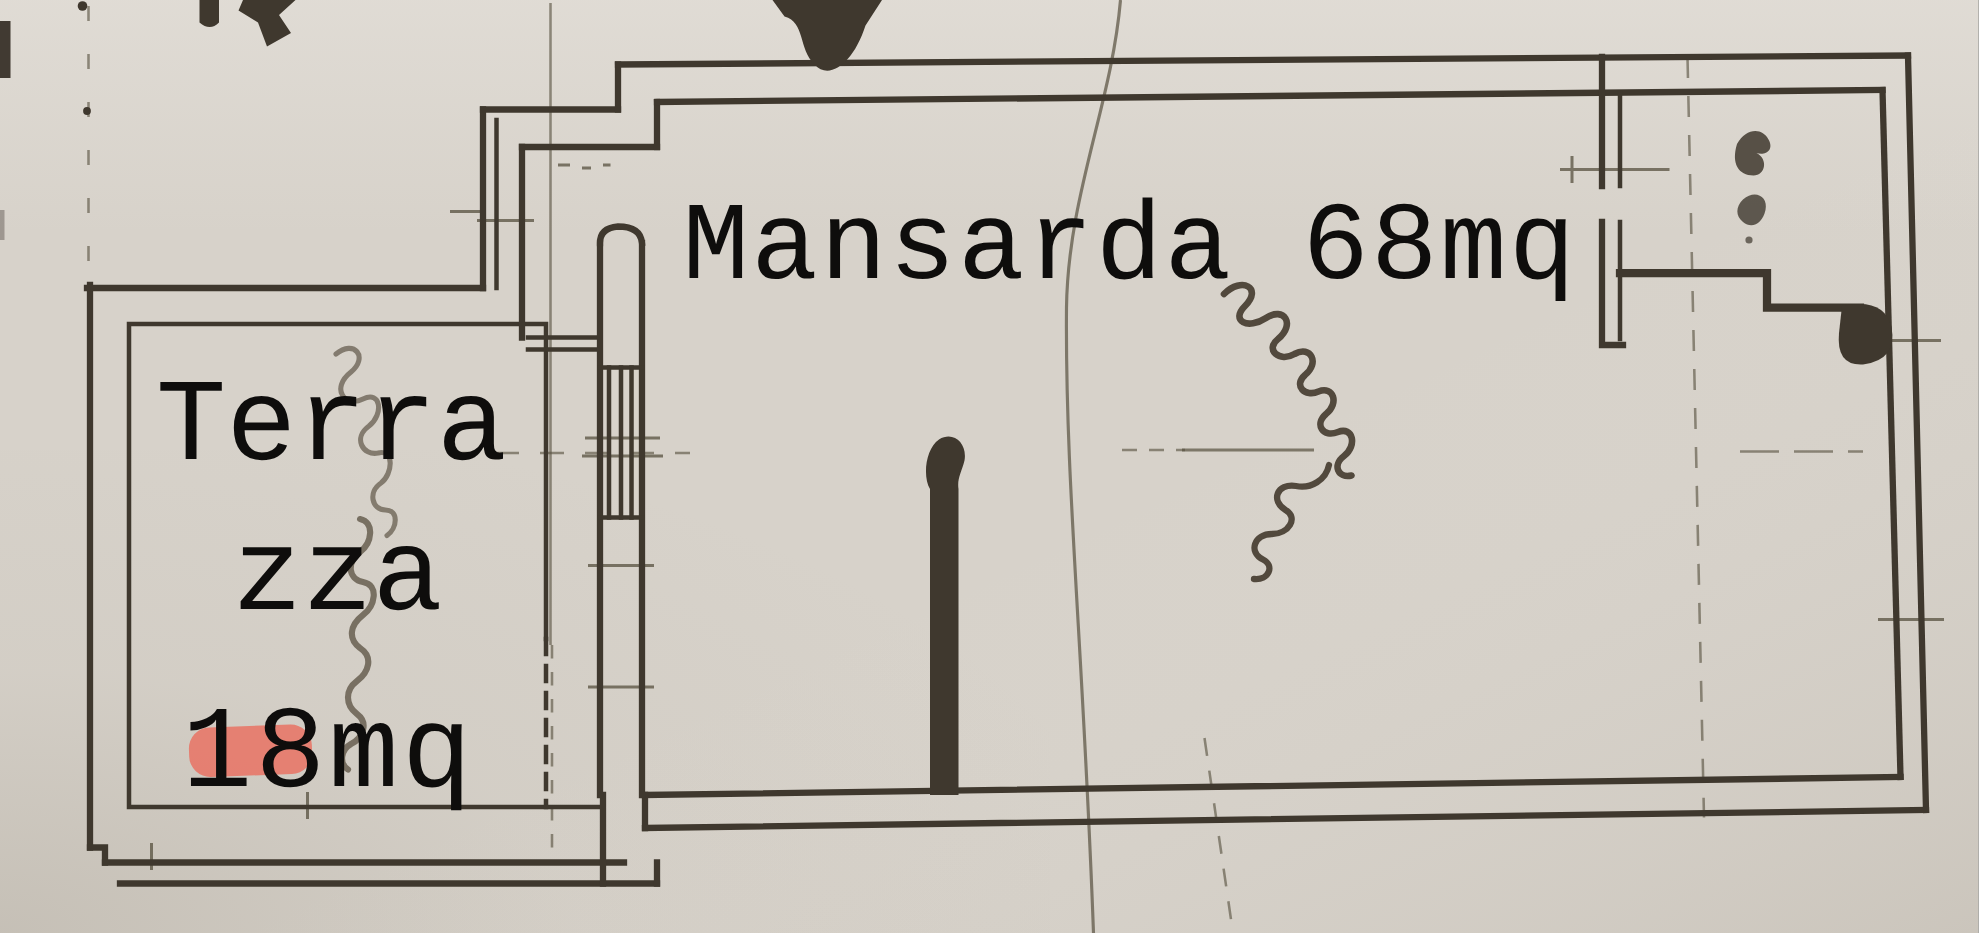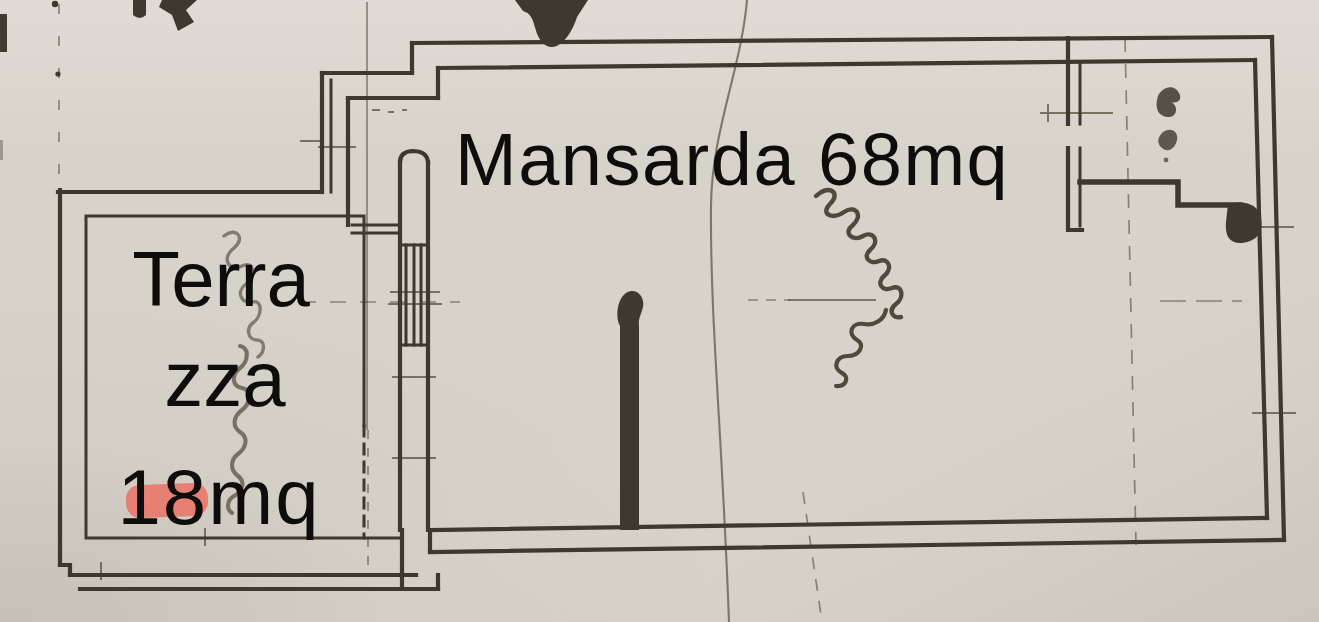--- a/index.html
+++ b/index.html
@@ -1,21 +1,21 @@
 <!DOCTYPE html>
 <html style="--paper: #d7d2ca; --paper-light: #e4e0da; --paper-shade: #b7b0a5; --ink: #3f382e; --thin-line: #57503f; --pencil: #6e6557; --label: #0e0d0c; --highlight: #ea6a5b;"><head>
 <meta charset="utf-8">
 <style>
   html,body{margin:0;padding:0;background:#888;}
   .stage{
     position:relative;
     width:1319px;height:622px;
     overflow:hidden;
     background:var(--paper,#d7d2ca);
-    font-family:Liberation Sans, sans-serif;
+    font-family:Liberation Mono, monospace;
   }
   svg{display:block;width:1319px;height:622px;}
   .wall{stroke:var(--ink,#3f382e);stroke-width:4.2;fill:none;stroke-linecap:square;}
   .wall-thin{stroke:var(--ink,#3f382e);stroke-width:3;fill:none;stroke-linecap:square;}
   .wall-heavy{stroke:var(--ink,#3f382e);stroke-width:5.5;fill:none;stroke-linecap:square;}
   .grid{stroke:var(--thin-line,#57503f);stroke-width:1.7;fill:none;opacity:.62;}
   .grid-bow{stroke:var(--thin-line,#57503f);stroke-width:2.1;fill:none;opacity:.7;}
   .tick{stroke:var(--thin-line,#57503f);stroke-width:2;fill:none;opacity:.75;}
   .pencil{stroke:var(--pencil,#6e6557);fill:none;stroke-linecap:round;stroke-linejoin:round;}
   .inkscript{stroke:#463d31;fill:none;stroke-linecap:round;stroke-linejoin:round;}

